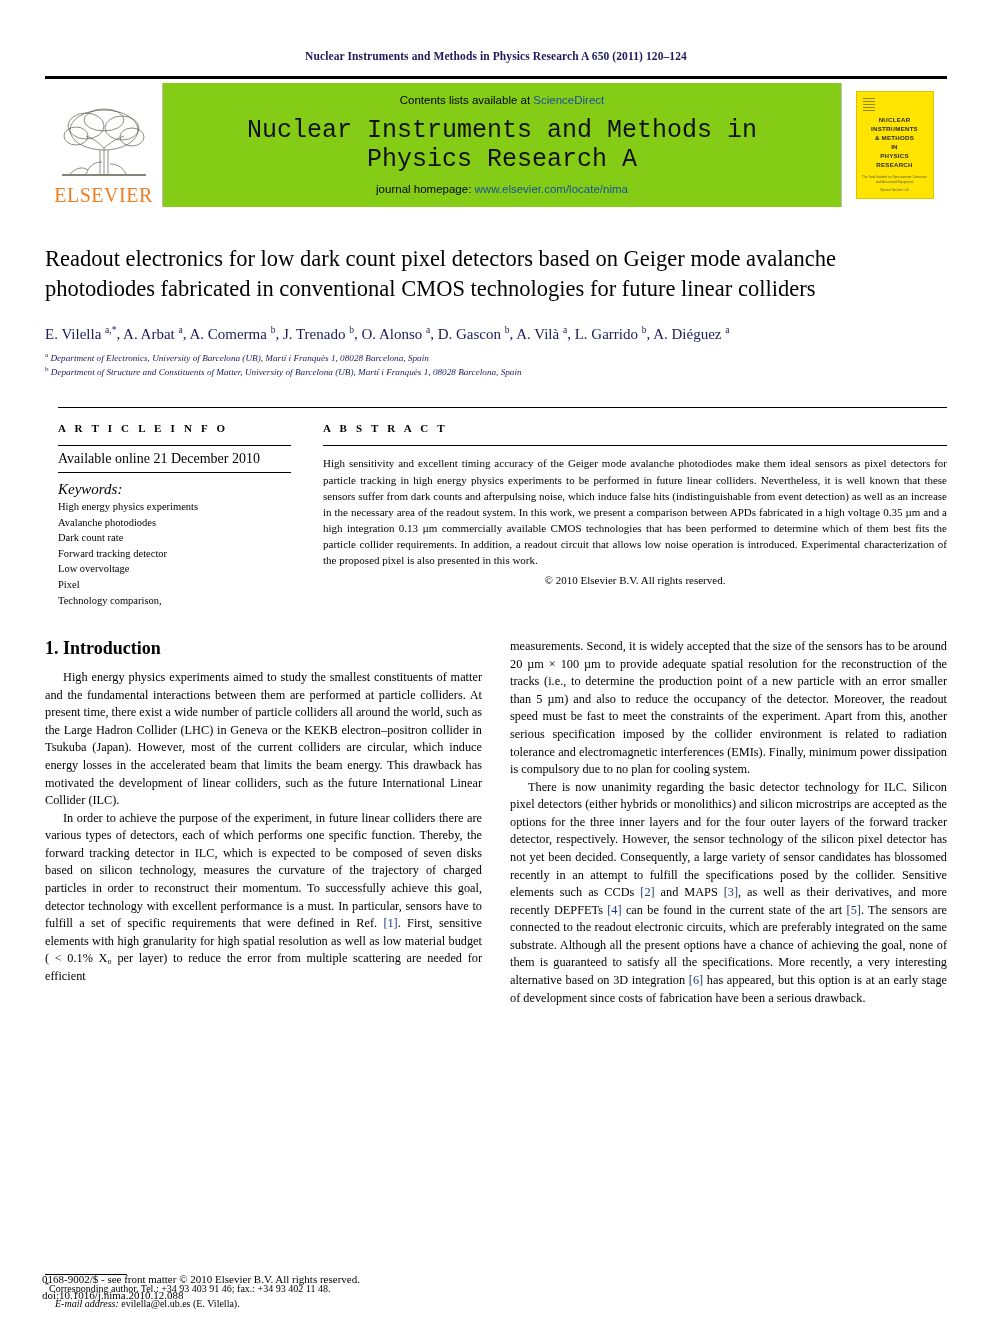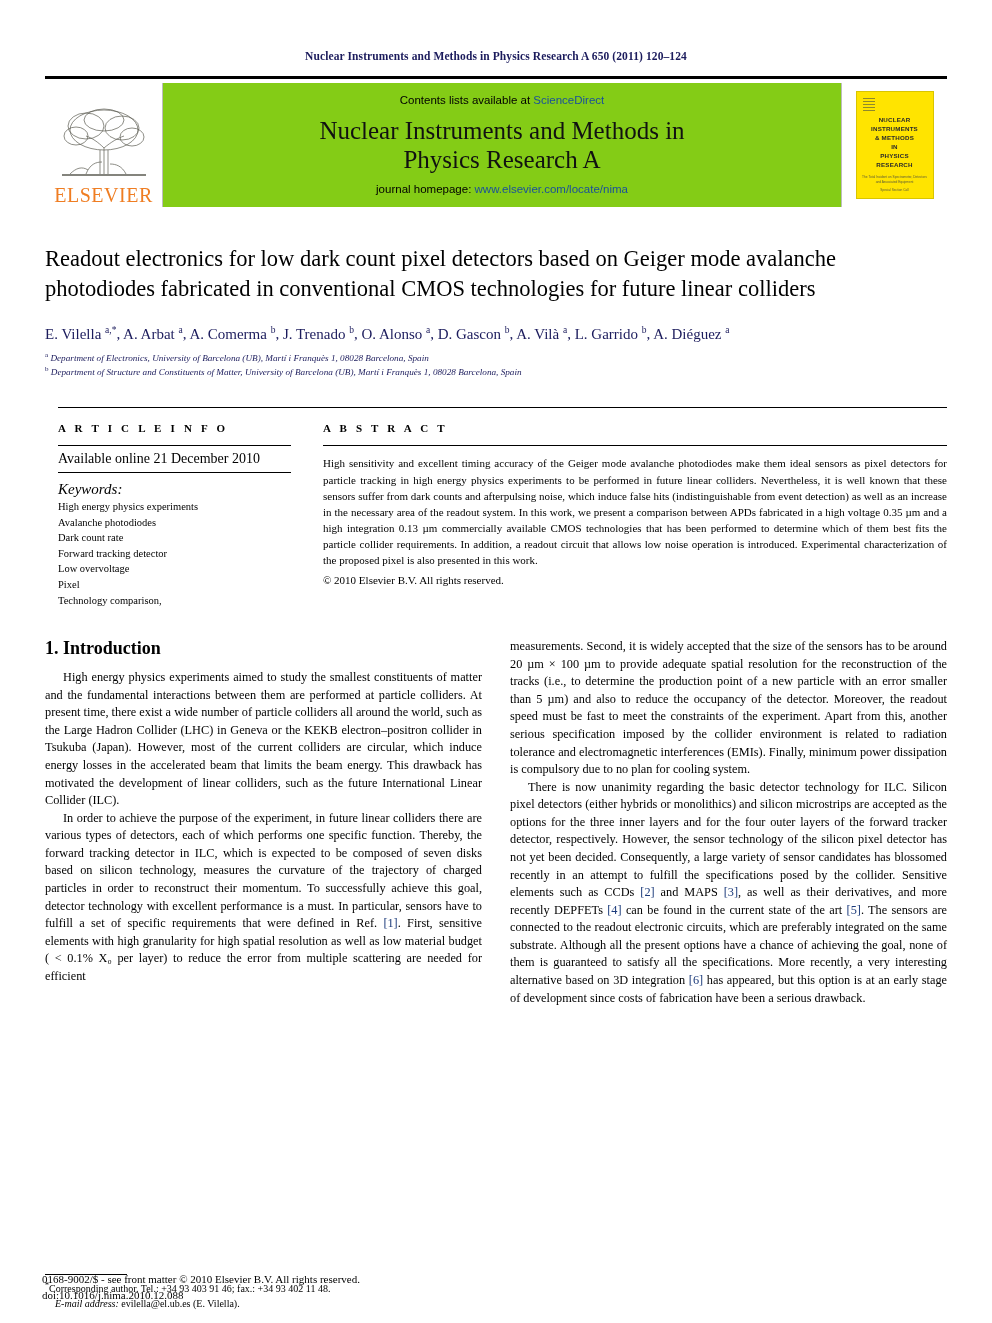--- a/index.html
+++ b/index.html
@@ -70,21 +70,21 @@
     padding: 6px 10px 8px 10px;
   }
   .contents-line {
     font-family: "Liberation Sans", sans-serif;
     font-size: 11.5px;
     color: #000;
     margin-bottom: 8px;
   }
   .contents-line .sd { color: #1a4f9c; }
   .journal-title {
-    font-family: Liberation Serif, serif;
+    font-family: Liberation Mono, monospace;
     font-size: 25px;
     line-height: 1.18;
     text-align: center;
     color: #111;
     margin: 2px 0 8px 0;
   }
   .journal-home {
     font-family: "Liberation Sans", sans-serif;
     font-size: 11.5px;
     color: #000;
@@ -198,21 +198,21 @@
   .abs-rule { border-top: 1px solid #000; margin-bottom: 9px; }
   .abs-text {
     font-family: "Liberation Serif", serif;
     font-size: 11px;
     line-height: 1.47;
     text-align: justify;
   }
   .abs-copy {
     font-family: "Liberation Serif", serif;
     font-size: 11px;
-    text-align: left;
+    text-align: center;
     margin-top: 6px;
   }
 
   
   .body-cols {
     margin: 30px 45px 0 45px;
     display: flex;
     gap: 28px;
   }
   .bcol { flex: 1 1 0; min-width: 0; }

